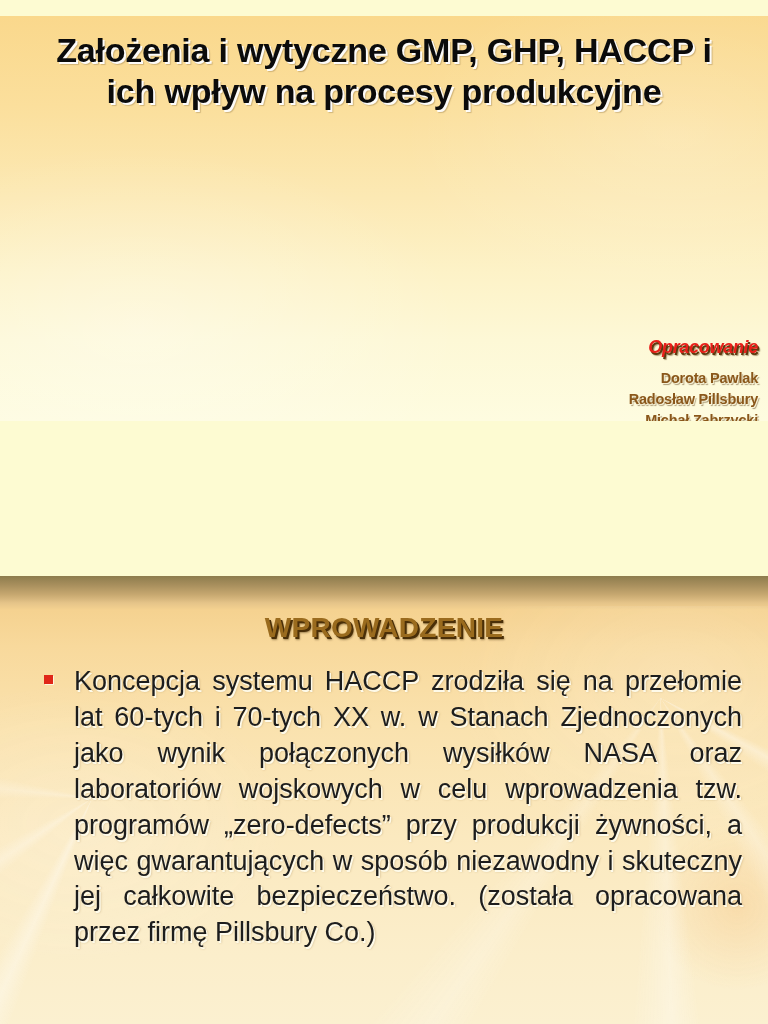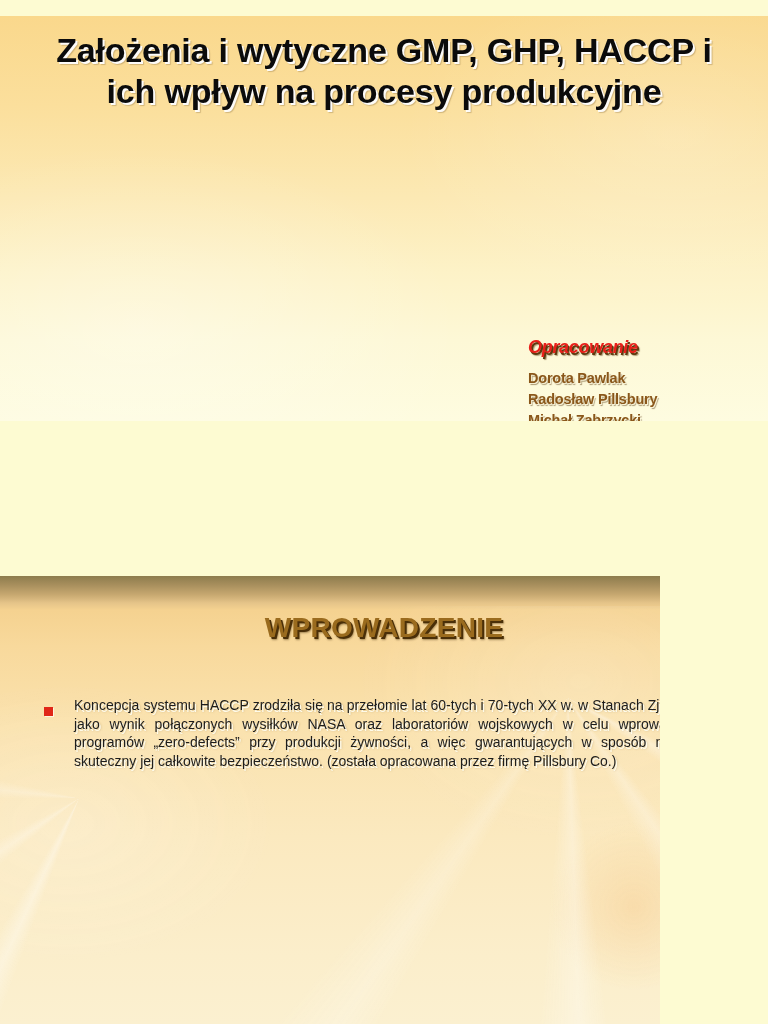--- a/index.html
+++ b/index.html
@@ -33,39 +33,39 @@
     position:absolute; left:48px; top:14px; width:672px;
     text-align:center;
     font-size:34px; font-weight:bold; line-height:1.22;
     color:#0b0b0b;
     letter-spacing:-0.2px;
     text-shadow:
        2px 2px 0 rgba(255,255,255,0.95),
        3px 3px 1px rgba(160,130,80,0.45);
   }
 
-  .credits { position:absolute; left:528px; top:321px; width:230px; text-align:left; }
+  .credits { position:absolute; left:528px; top:321px; width:230px; text-align:right; }
   .credits-heading {
     font-size:18px; font-weight:bold; font-style:italic;
     color:#e8201a; line-height:1.15;
     letter-spacing:-0.3px;
     text-shadow: 1.5px 1.5px 0 #5d3b10, 2.5px 2.5px 1px rgba(80,50,10,0.45);
     margin-bottom:10px;
   }
   .credits-list { list-style:none; }
   .credits-list li {
     font-size:14.5px; font-weight:bold;
     color:#8a571a; line-height:1.46;
     letter-spacing:-0.2px;
     text-shadow: 1px 1px 0 rgba(255,250,225,0.85), 1.6px 1.6px 1px rgba(90,60,15,0.5);
   }
 
   
   .slide-content {
-    position:absolute; left:0; top:576px; width:660px; height:448px;
+    position:absolute; left:0; top:576px; width:768px; height:448px;
     background:linear-gradient(to bottom,
         #8d7c4d 0px, #a88f5d 9px, #c8a971 19px, #e5c489 27px,
         #f5d290 34px, #f8d99c 70px, #fae2ae 150px,
         #fbe9bf 260px, #fbeecb 380px, #fbf0d0 448px);
     overflow:hidden;
   }
   .slide-content .texture {
     position:absolute; left:0; top:30px; right:0; bottom:0;
     background:
       
@@ -97,26 +97,25 @@
   }
 
   .bullets {
     position:absolute; left:26px; top:88px; width:716px;
     list-style:none;
   }
   .bullets li {
     position:relative;
     padding-left:48px;
     margin-bottom:8px;
-    font-size:14px;
+    font-size:27px;
     line-height:1.33;
     color:#1d1d1d;
     text-align:justify;
     text-shadow: 1.5px 1.5px 0 rgba(255,253,238,0.95), 2px 2px 2px rgba(150,115,60,0.35);
-    margin-top: 32px;
   }
   .bullets li::before {
     content:"";
     position:absolute; left:18px; top:11px;
     width:9px; height:9px;
     background:#e02718;
     box-shadow: 1px 1px 0 rgba(255,250,235,0.8);
   }
   .bullets li:last-child { margin-bottom:0; }
 </style>

